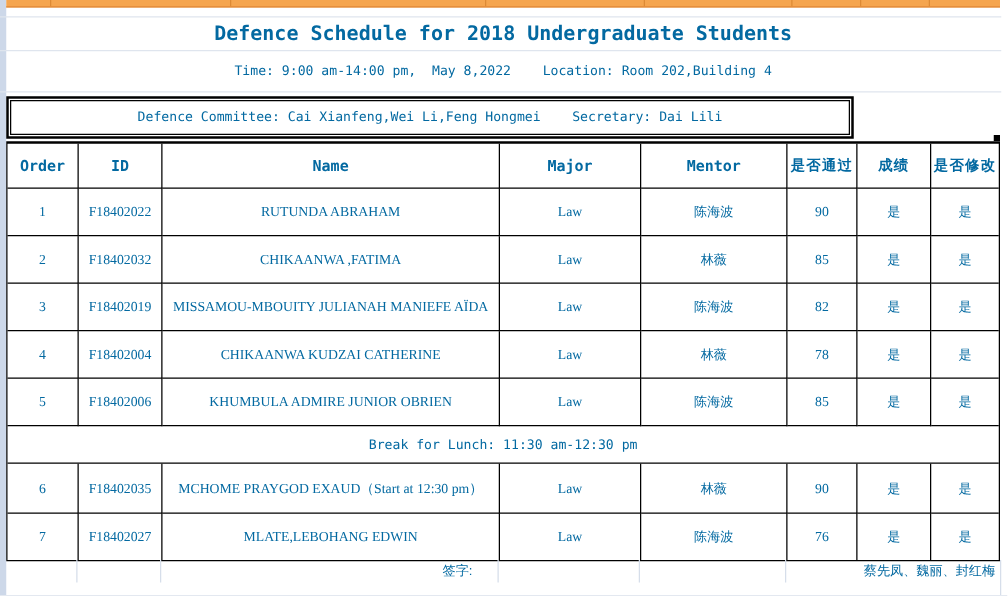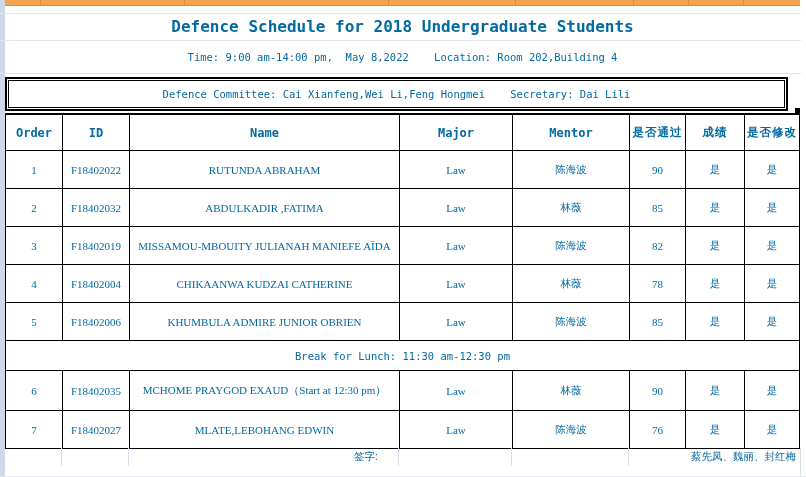--- a/index.html
+++ b/index.html
@@ -9,21 +9,21 @@
   .left-strip{position:absolute;left:0;top:0;width:5px;height:477px;background:#cdd8e9;}
   
   .top-strip{position:absolute;left:5px;top:0;width:795px;height:5px;background:#f5a54f;border-bottom:1px solid #e0883a;}
   .top-strip .div{position:absolute;top:0;width:1px;height:5px;background:#dd8a35;}
   
   .hgrid{position:absolute;left:0;width:801px;height:1px;background:#dfe5ee;}
   .title-row{position:absolute;left:5px;top:13px;width:795px;height:27px;display:flex;align-items:center;justify-content:center;
              font-size:16px;font-weight:bold;white-space:pre;}
   .time-row{position:absolute;left:5px;top:40px;width:795px;height:33px;display:flex;align-items:center;justify-content:center;
             font-size:10.5px;white-space:pre;}
-  .committee-box{position:absolute;left:5px;top:77px;width:783px;height:34px;box-sizing:border-box;
+  .committee-box{position:absolute;left:5px;top:77px;width:678px;height:34px;box-sizing:border-box;
                  border:2px solid #000;box-shadow:inset 0 0 0 1px #fff, inset 0 0 0 2px #000;
                  display:flex;align-items:center;justify-content:center;font-size:10.5px;white-space:pre;background:#fff;}
   .corner-dot{position:absolute;left:795px;top:108px;width:5px;height:5px;background:#000;}
 
   .grid-table{position:absolute;left:5px;top:113px;width:795px;box-sizing:border-box;
               border:1px solid #000;border-top:2px solid #000;display:grid;
               grid-template-columns:57px 67px 270px 113px 117px 56px 59px 54px;
               grid-template-rows:36px 38px 38px 38px 38px 38px 30px 40px 37px;background:#fff;}
   .cell{border-right:1px solid #000;border-bottom:1px solid #000;display:flex;align-items:center;justify-content:center;
         font-size:11px;font-family:"Liberation Serif", serif;overflow:hidden;white-space:pre;}
@@ -87,21 +87,21 @@
     <div class="cell">F18402022</div>
     <div class="cell">RUTUNDA ABRAHAM</div>
     <div class="cell">Law</div>
     <div class="cell cn-text">陈海波</div>
     <div class="cell">90</div>
     <div class="cell cn-text">是</div>
     <div class="cell cn-text last-col">是</div>
 
     <div class="cell">2</div>
     <div class="cell">F18402032</div>
-    <div class="cell">ABDULKADIR ,FATIMA</div>
+    <div class="cell">CHIKAANWA ,FATIMA</div>
     <div class="cell">Law</div>
     <div class="cell cn-text">林薇</div>
     <div class="cell">85</div>
     <div class="cell cn-text">是</div>
     <div class="cell cn-text last-col">是</div>
 
     <div class="cell">3</div>
     <div class="cell">F18402019</div>
     <div class="cell">MISSAMOU-MBOUITY JULIANAH MANIEFE AÏDA</div>
     <div class="cell">Law</div>

